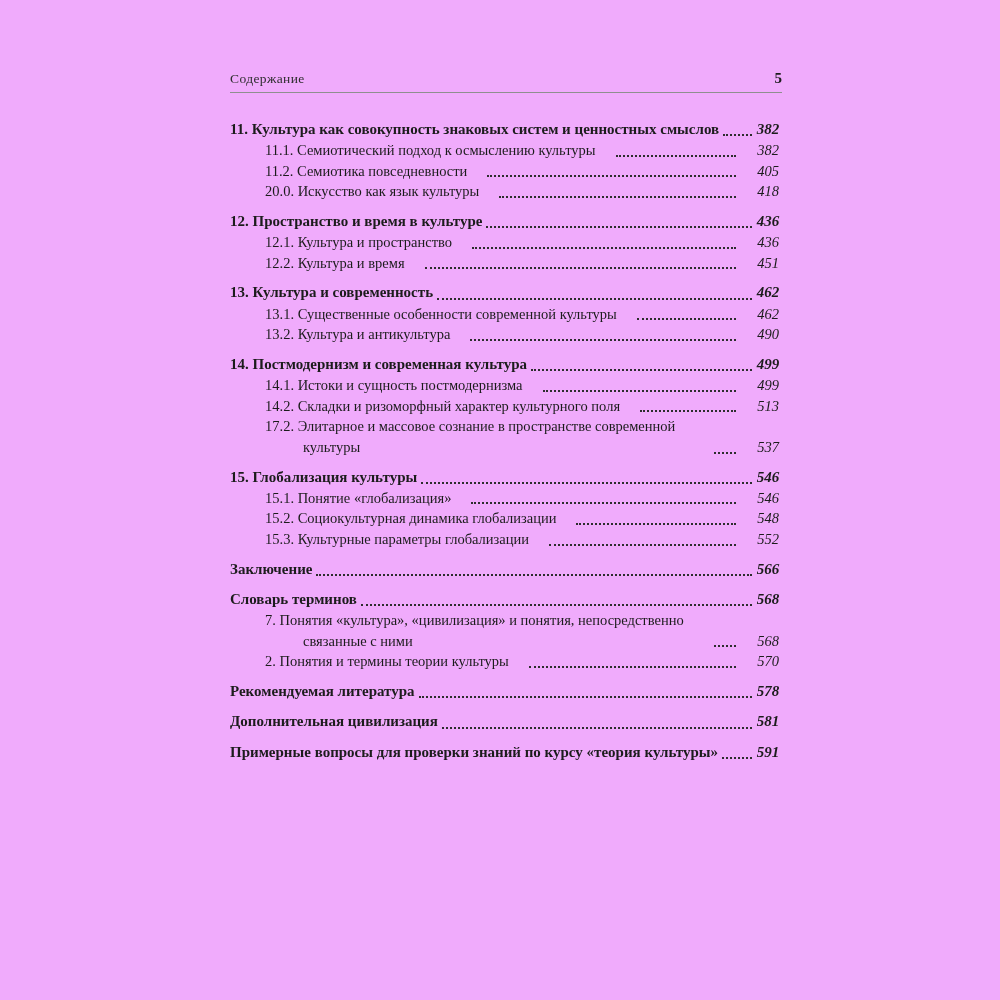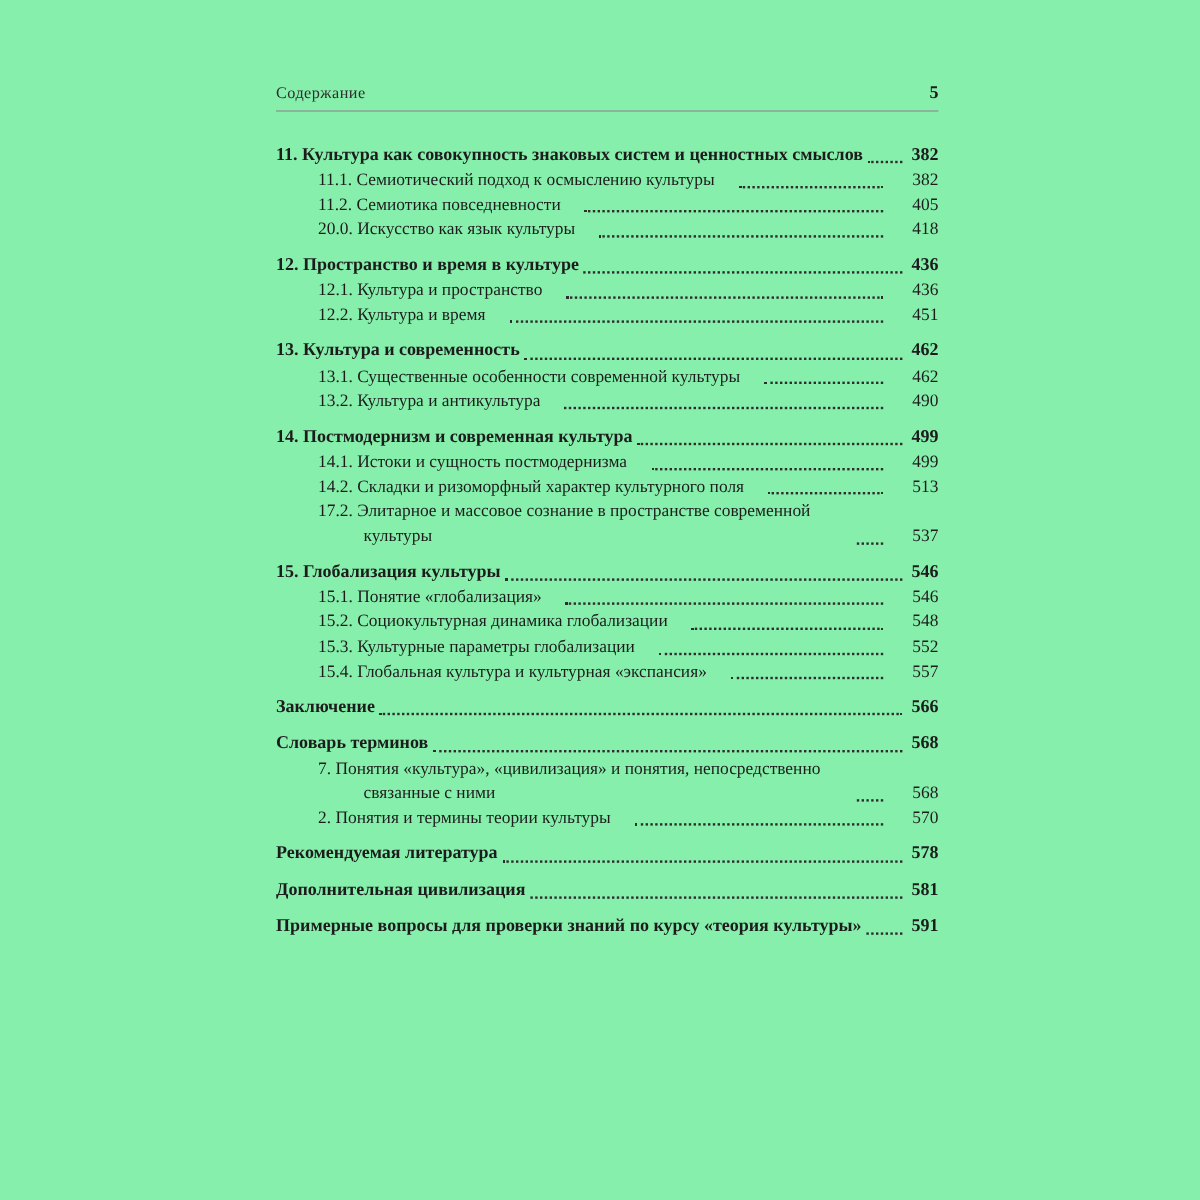--- a/index.html
+++ b/index.html
@@ -5,21 +5,21 @@
   html, body { margin: 0; padding: 0; }
   body {
     width: 1000px; height: 1000px;
     background: #ffffff;
     font-family: "Liberation Serif", "DejaVu Serif", serif;
     color: #1c1c1c;
   }
   .sheet {
     position: relative;
     width: 1000px; height: 1000px;
-    background: #86efac;
+    background: #f0abfc;
     overflow: hidden;
   }
   .content {
     position: absolute;
     left: 230px; top: 70px;
     width: 552px;
   }
   .page-header {
     display: flex;
     justify-content: space-between;
@@ -59,21 +59,22 @@
   .leader {
     flex: 1 1 auto;
     min-width: 22px;
     border-bottom: 2px dotted #2d2d2d;
     margin: 0 2px 4px 4px;
     align-self: flex-end;
   }
   .page {
     flex: 0 0 auto;
     min-width: 28px;
-    text-align: right;
+    text-align: center;
+    font-style: italic;
   }
 </style>
 </head>
 <body>
 
 <div class="sheet">
   <div class="content">
     <div class="page-header">
       <span class="running-title">Содержание</span>
       <span class="folio">5</span>
@@ -163,25 +164,20 @@
         <div class="entry level2">
           <span class="entry-text">15.2. Социокультурная динамика глобализации</span>
           <span class="leader"></span>
           <span class="page">548</span>
         </div>
         <div class="entry level2">
           <span class="entry-text">15.3. Культурные параметры глобализации</span>
           <span class="leader"></span>
           <span class="page">552</span>
         </div>
-        <div class="entry level2">
-          <span class="entry-text">15.4. Глобальная культура и культурная «экспансия»</span>
-          <span class="leader"></span>
-          <span class="page">557</span>
-        </div>
         <div class="entry level1">
           <span class="entry-text">Заключение</span>
           <span class="leader"></span>
           <span class="page">566</span>
         </div>
         <div class="entry level1">
           <span class="entry-text">Словарь терминов</span>
           <span class="leader"></span>
           <span class="page">568</span>
         </div>

